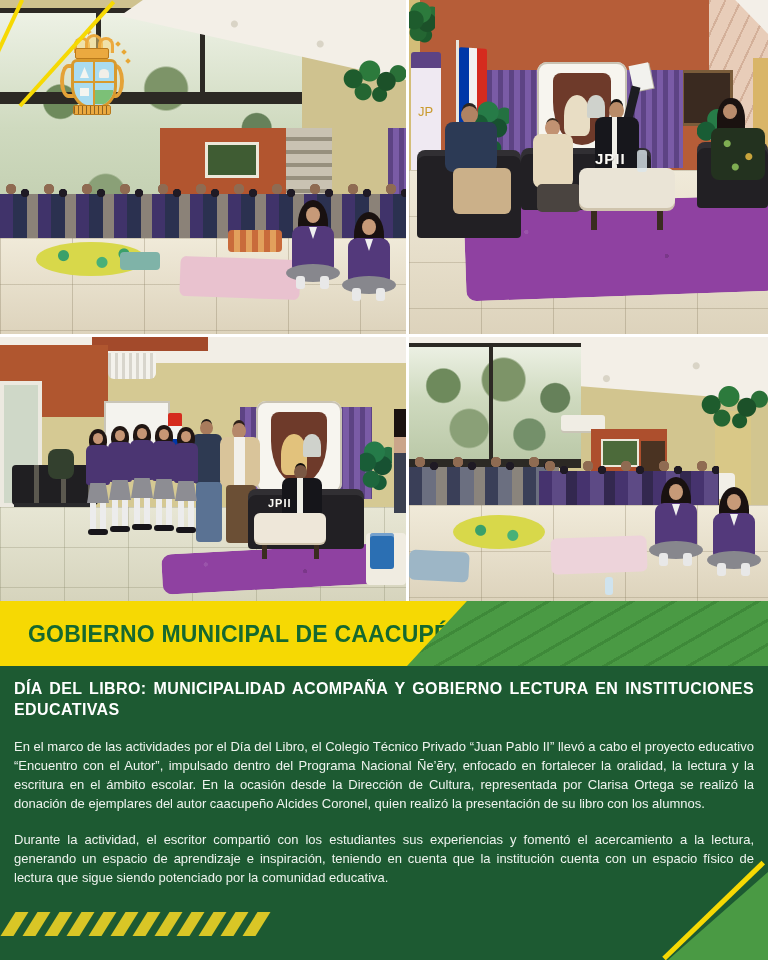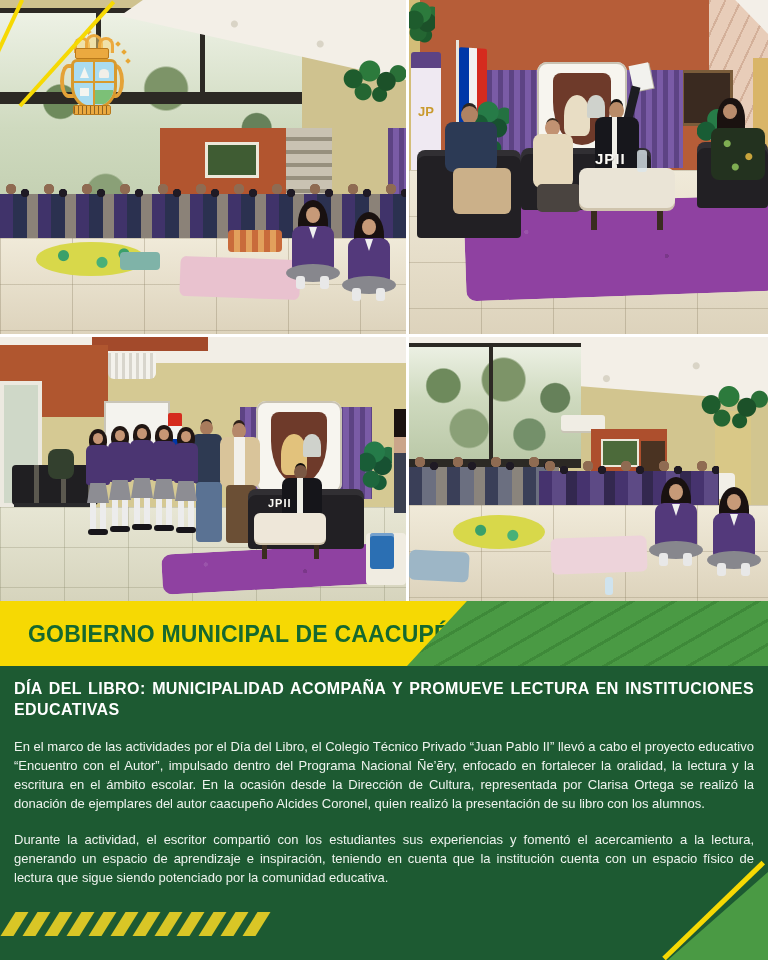--- a/index.html
+++ b/index.html
@@ -102,21 +102,21 @@
      color:#ffffff;text-align:justify;font-weight:bold;}
   .content p{margin:17px 14px 0;font-size:13px;line-height:19px;text-align:justify;}
   
   .hazard{position:absolute;left:8px;top:912px;height:24px;display:flex;gap:9px;}
   .hazard span{display:block;width:13px;height:24px;background:#d9c626;transform:skewX(-32deg);}
   .corner-tri{position:absolute;left:668px;top:872px;width:100px;height:88px;background:#4a9a44;
      clip-path:polygon(100% 0,100% 100%,0 100%);}
   .corner-line{position:absolute;left:664px;top:956px;width:138px;height:5px;background:#f6d903;
      transform:rotate(-44deg);transform-origin:left center;}
   .jpii{position:absolute;color:#fbfaf6;font-weight:bold;text-shadow:0 1px 1px rgba(60,50,40,.5);}
-  .rollup-label{position:absolute;color:#c99a2e;font-weight:bold;}
+  .rollup-label{position:absolute;color:#c99a2e;font-weight:normal;}
 </style>
 </head>
 <body>
 
 <div class="page">
 
   <div class="collage">
 
     <div class="ph" style="left:0;top:0;width:406px;height:334px;">
       <div class="trees abs" style="left:0;top:10px;width:302px;height:262px;"></div>
@@ -382,21 +382,21 @@
   </div>
 
   <div class="banner-row">
     <div class="banner-stripes"></div>
     <div class="banner-yellow">
       <div class="banner-title">GOBIERNO MUNICIPAL DE CAACUPÉ</div>
     </div>
   </div>
 
   <div class="content">
-    <h2>DÍA DEL LIBRO: MUNICIPALIDAD ACOMPAÑA Y PROMUEVE LECTURA EN INSTITUCIONES EDUCATIVAS</h2>
+    <h2>DÍA DEL LIBRO: MUNICIPALIDAD ACOMPAÑA Y GOBIERNO LECTURA EN INSTITUCIONES EDUCATIVAS</h2>
     <p>En el marco de las actividades por el Día del Libro, el Colegio Técnico Privado “Juan Pablo II” llevó a cabo el proyecto educativo “Encuentro con el Autor”, impulsado dentro del Programa Nacional Ñe’ẽry, enfocado en fortalecer la oralidad, la lectura y la escritura en el ámbito escolar. En la ocasión desde la Dirección de Cultura, representada por Clarisa Ortega se realizó la donación de ejemplares del autor caacupeño Alcides Coronel, quien realizó la presentación de su libro con los alumnos.</p>
     <p>Durante la actividad, el escritor compartió con los estudiantes sus experiencias y fomentó el acercamiento a la lectura, generando un espacio de aprendizaje e inspiración, teniendo en cuenta que la institución cuenta con un espacio físico de lectura que sigue siendo potenciado por la comunidad educativa.</p>
   </div>
 
   <div class="hazard">
     <span></span>
       <span></span>
       <span></span>
       <span></span>
       <span></span>

